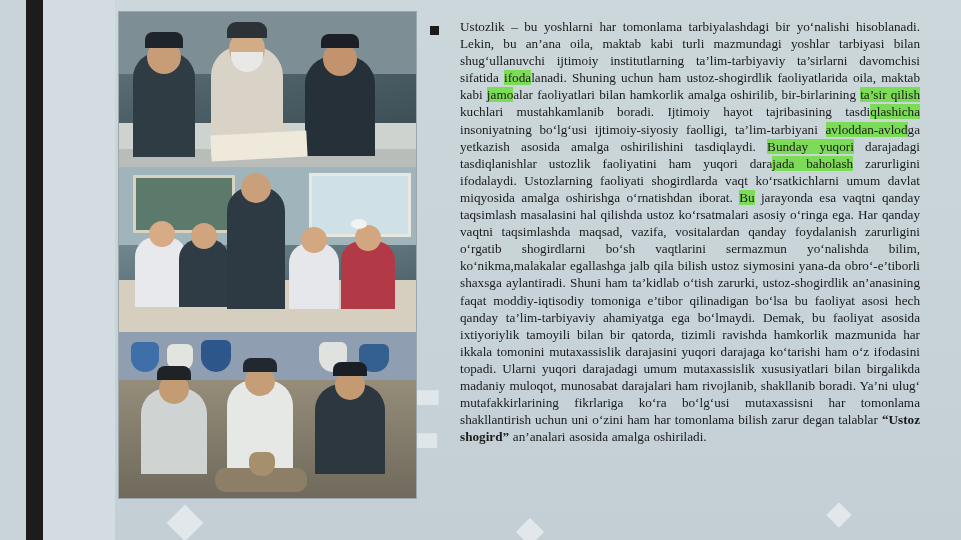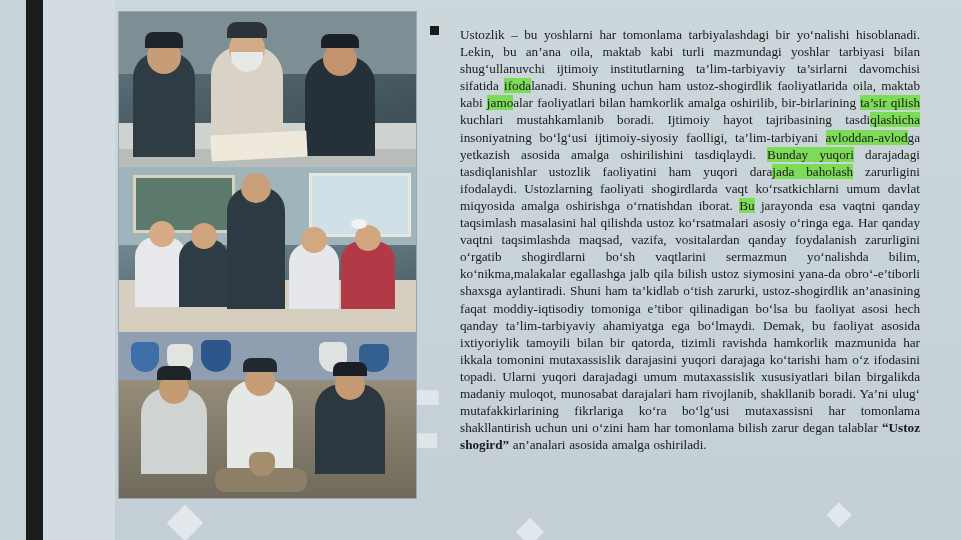--- a/index.html
+++ b/index.html
@@ -170,21 +170,20 @@
     margin-right: 21px;
   }
   .body-text {
     flex: 1 1 auto;
     font-family: "Liberation Serif", serif;
     font-size: 13.2px;
     line-height: 17.1px;
     color: #1a1a1a;
     text-align: justify;
     word-spacing: 0.4px;
-    margin-top: 8px;
   }
   .hl {
     background: #7ddc57;
   }
   .bold {
     font-weight: bold;
   }
 </style>
 </head>
 <body>

